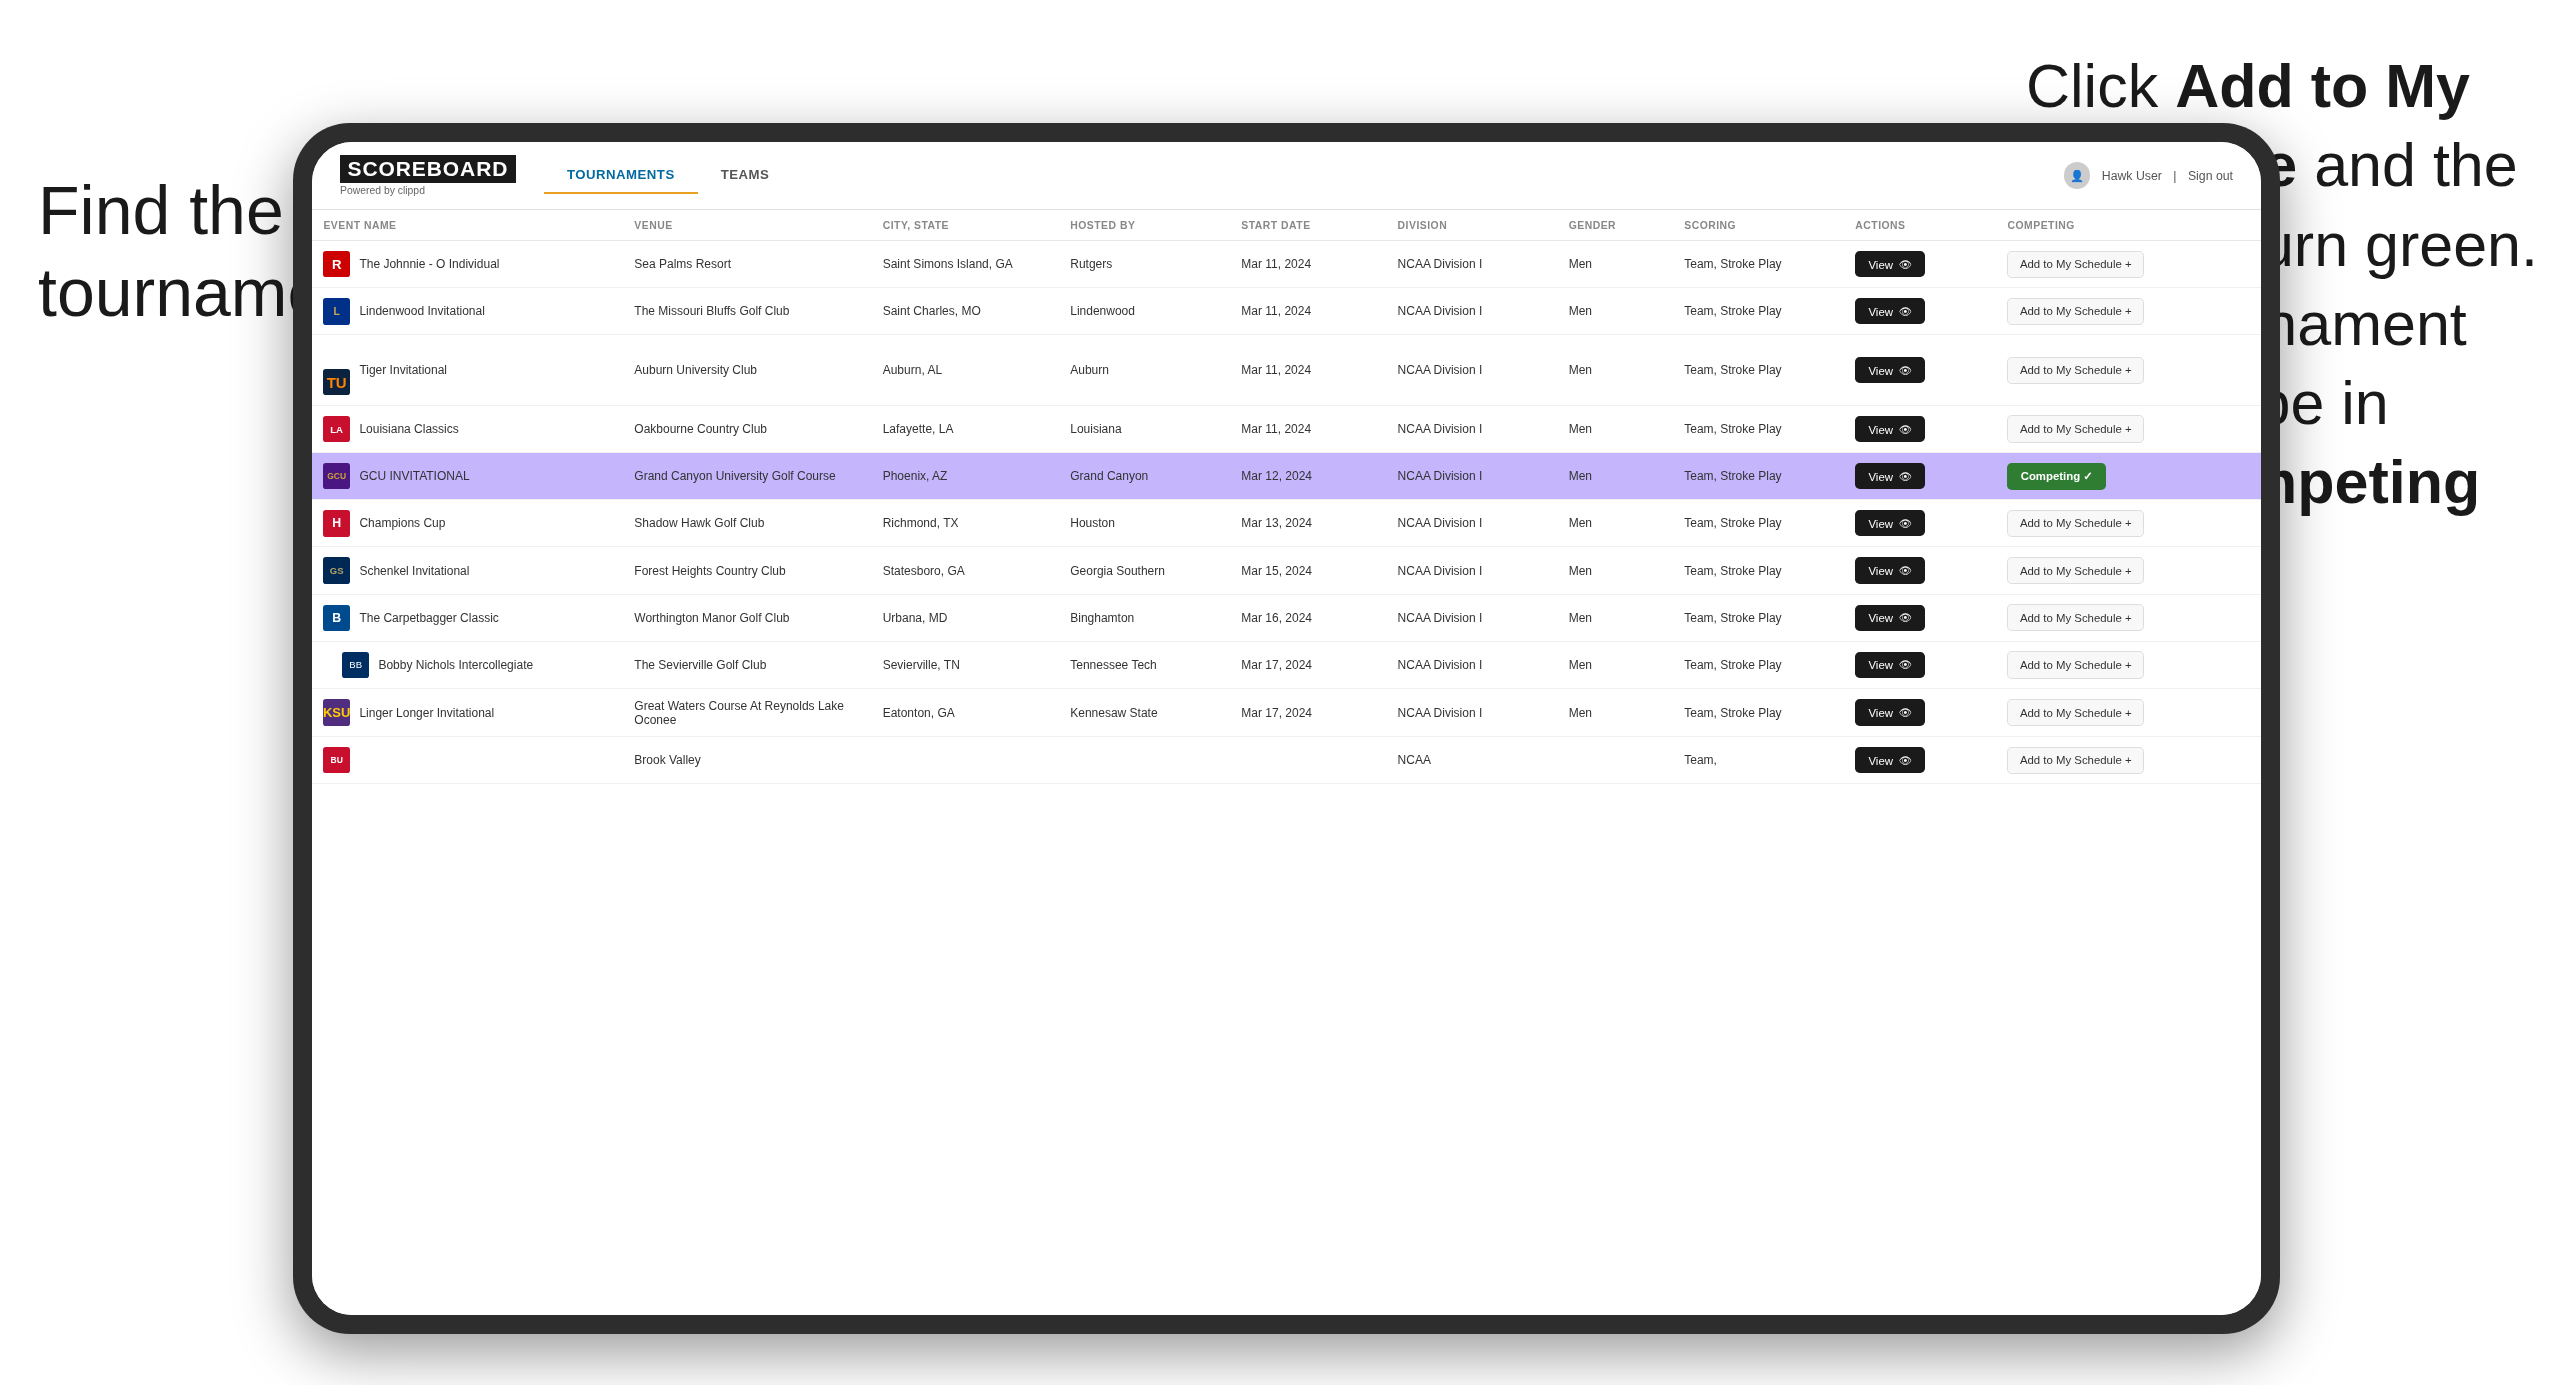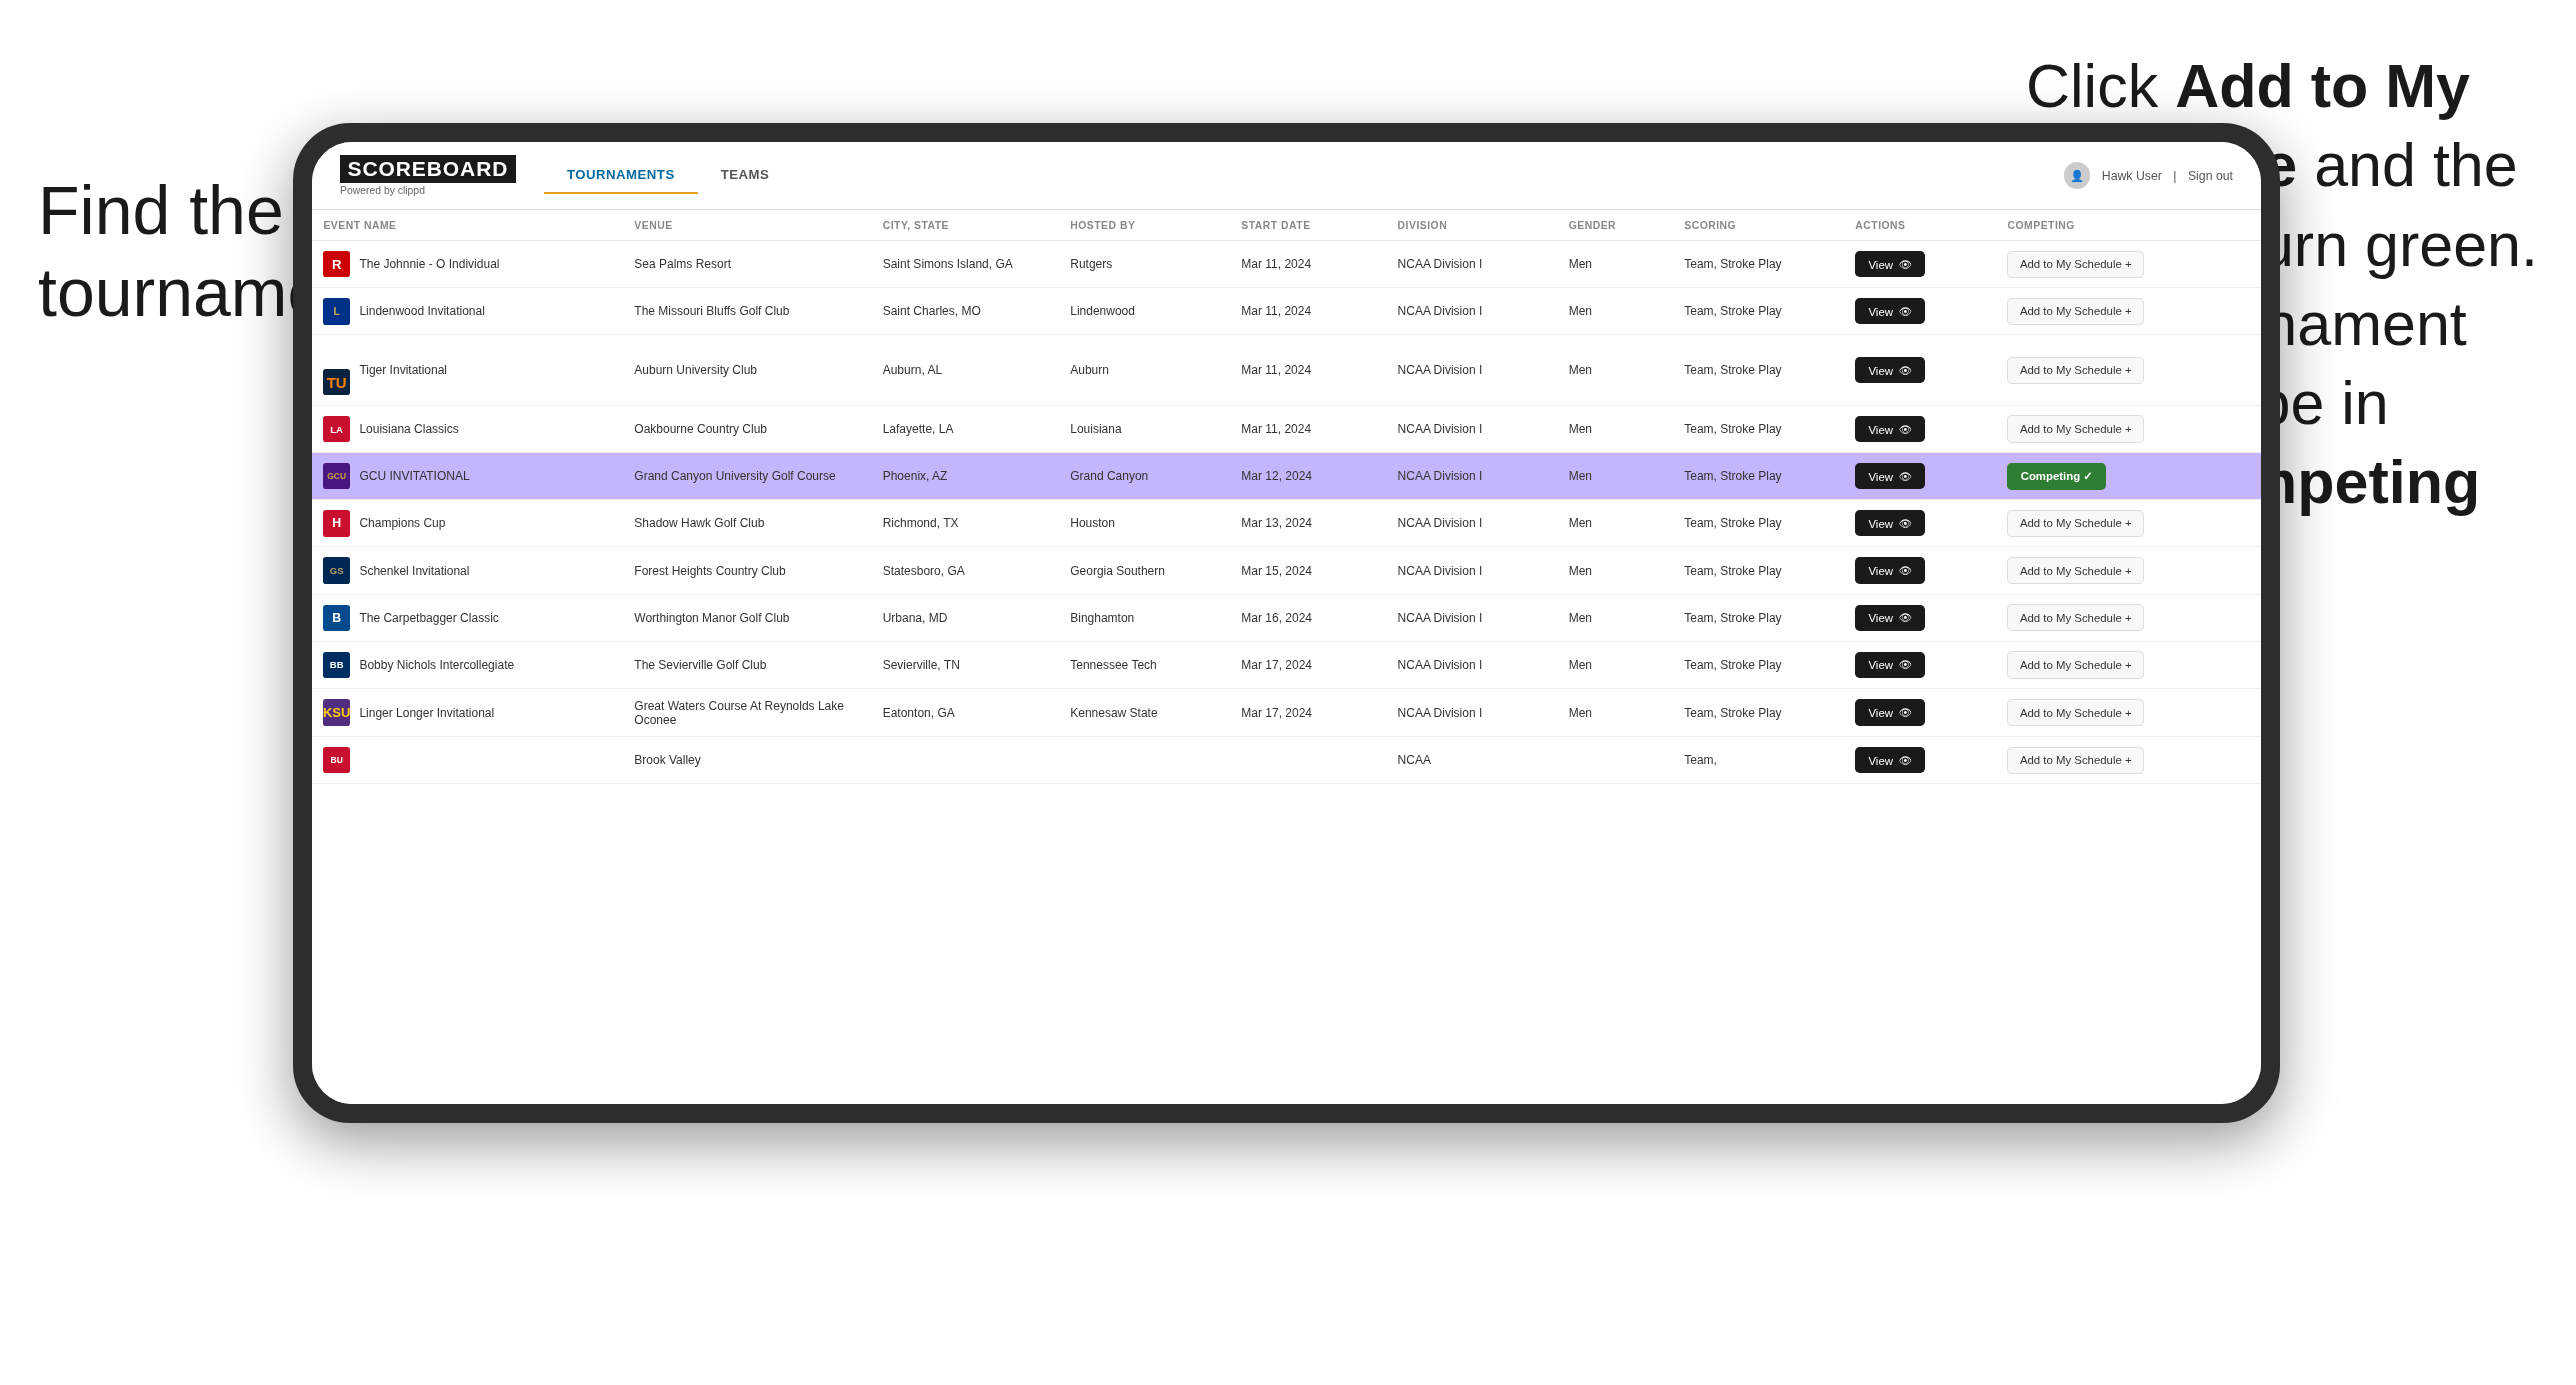--- a/index.html
+++ b/index.html
@@ -47,21 +47,21 @@
       width: 303px;
       height: 189px;
     }
 
     
     .tablet {
       position: absolute;
       left: 293px;
       top: 123px;
       width: 1987px;
-      height: 1000px;
+      height: 1211px;
       background: #2d2d2d;
       border-radius: 57px;
       padding: 19px;
       box-shadow: 0 19px 57px rgba(0,0,0,0.4);
     }
 
     .tablet-screen {
       width: 100%;
       height: 100%;
       background: #f0f0f0;
@@ -272,21 +272,21 @@
 
     
     .logo-r { background: #cc0000; color: white; font-weight: 900; font-size: 13.2px; }
     .logo-l { background: #003087; color: #c9a84c; font-weight: 900; font-size: 10.4px; }
     .logo-tiger { background: #0c2340; color: #ff8200; font-weight: 900; font-size: 15px; margin-top: 24px; }
     .logo-la { background: #c8102e; color: white; font-weight: 900; font-size: 9.5px; }
     .logo-gcu { background: #4a1782; color: #c9a132; font-weight: 900; font-size: 8.5px; }
     .logo-h { background: #c8102e; color: white; font-weight: 900; font-size: 12.3px; }
     .logo-gs { background: #002855; color: #b5a36a; font-weight: 900; font-size: 9.5px; }
     .logo-b { background: #004b8d; color: white; font-weight: 900; font-size: 12.3px; }
-    .logo-bb { background: #002d62; color: white; font-weight: 700; font-size: 9.5px; }
+    .logo-bb { background: #002d62; color: white; font-weight: 400; font-size: 9.5px; margin-left: 19px; }
     .logo-ksu { background: #502d7f; color: #ffcc00; font-weight: 900; font-size: 13px; }
     .logo-brook { background: #c8102e; color: white; font-weight: 900; font-size: 8.5px; }
   </style>
 </head>
 <body>
 
 <div class="annotation-left">
   Find the<br>tournament.
 </div>
 

